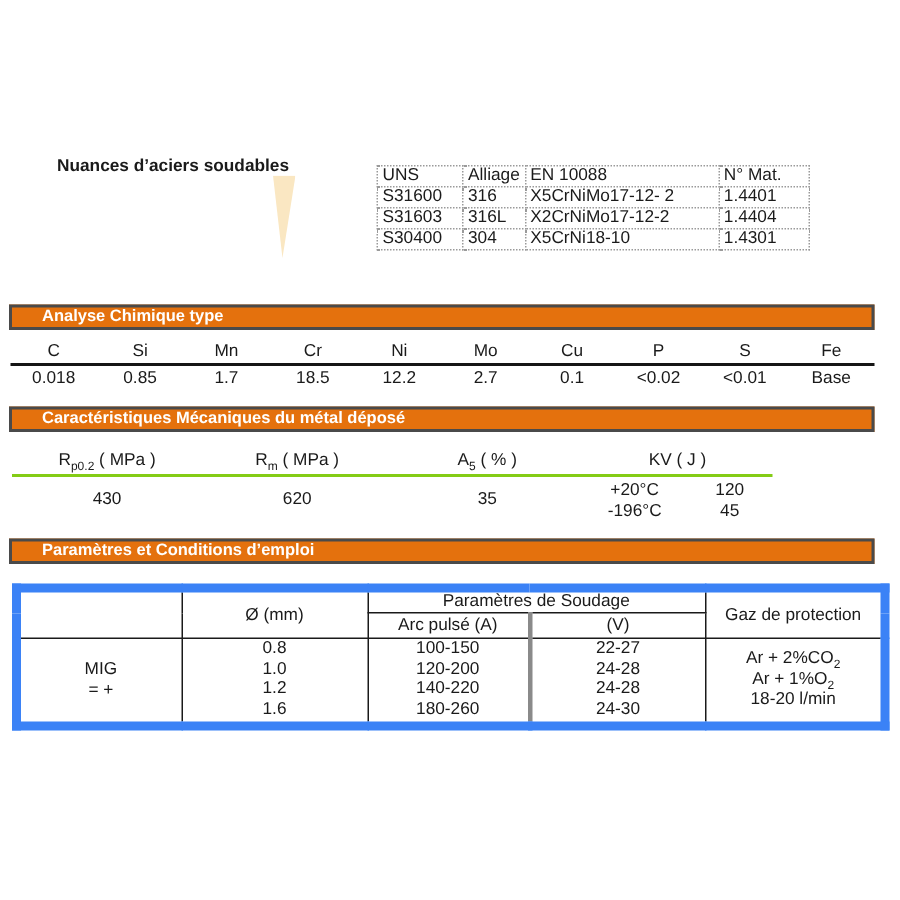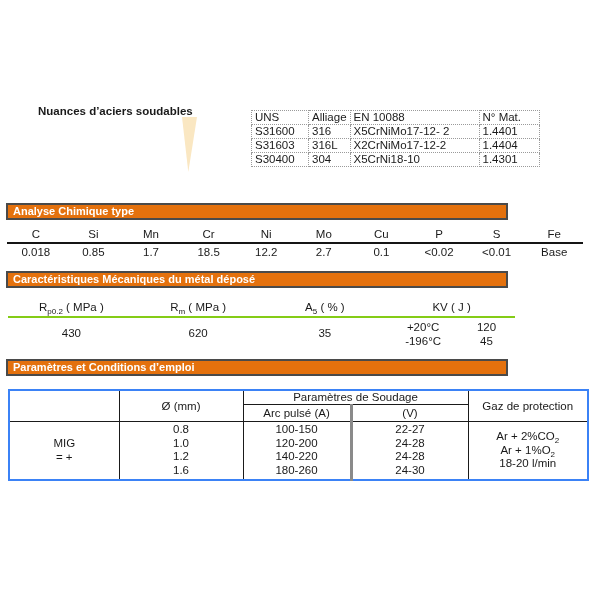--- a/index.html
+++ b/index.html
@@ -10,22 +10,22 @@
   .doc-heading { position:absolute; left:10px; top:105px; font-size:11.5px; font-weight:bold; line-height:13px;margin-left:28px; }
 
   .accent-triangle { position:absolute; left:182px; top:117px; width:15px; height:55px;
     background:#FAE7C2; clip-path:polygon(0 0,100% 0,42% 100%); }
 
   
   .steel-table { position:absolute; left:235px; top:110px; border-collapse:collapse; table-layout:fixed;margin-left:16px; }
   .steel-table td { border:1px dotted #9a9a9a; font-size:11.5px; line-height:13px; height:13.5px; padding:0 3px; white-space:nowrap; overflow:hidden; }
 
   
-  .banner { position:absolute; left:6px; width:502px; height:17px; background:#E4710D;
-    border:2px solid #4a4a4a; color:#ffffff; font-weight:bold; font-size:11px; line-height:13px; padding-left:5px; }
+  .banner { position:absolute; left:6px; width:577px; height:17px; background:#E4710D;
+    border:2px solid #4a4a4a; color:#ffffff; font-weight:bold; font-size:11px; line-height:13px; padding-left:20px; }
   .banner-chem { top:203px; }
   .banner-mech { top:271px; }
   .banner-weld { top:359px; }
 
   
   .chem { position:absolute; left:7px; top:228px; width:576px; font-size:11.5px; text-align:center; }
   .chem-row { display:grid; grid-template-columns:repeat(10,1fr); }
   .chem-head { border-bottom:2px solid #151515; padding-bottom:1px; line-height:13px; }
   .chem-vals { margin-top:2px; line-height:13px; }
 
@@ -36,21 +36,21 @@
   .mech-val { display:flex; align-items:center; justify-content:center; height:30px; }
   .kv-cell { padding-top:2px; }
   .kv-row { display:flex; line-height:14px; }
   .kv-temp { flex:0 0 55%; text-align:center; }
   .kv-val { flex:0 0 45%; text-align:center; }
   sub { font-size:8px; line-height:0; }
 
   
   .weld-table { position:absolute; left:8px; top:389px; border-collapse:collapse; table-layout:fixed; }
   .weld-table td { border:1px solid #1a1a1a; font-size:11.5px; text-align:center; vertical-align:middle; padding:0; }
-  .weld-table { border:2px solid #3b82f6; }
+  .weld-table { border:6px solid #3b82f6; }
   .weld-table .r1 td { height:14px; line-height:13px; }
   .weld-table .r2 td { height:17px; line-height:15px; }
   .weld-table .r3 td { height:58px; }
   .weld-table td.vline { border-left:3px solid #8a8a8a; }
   .stack div { line-height:13.5px; }
   .mig-cell div { line-height:14px; }
 </style>
 </head>
 <body>
 

